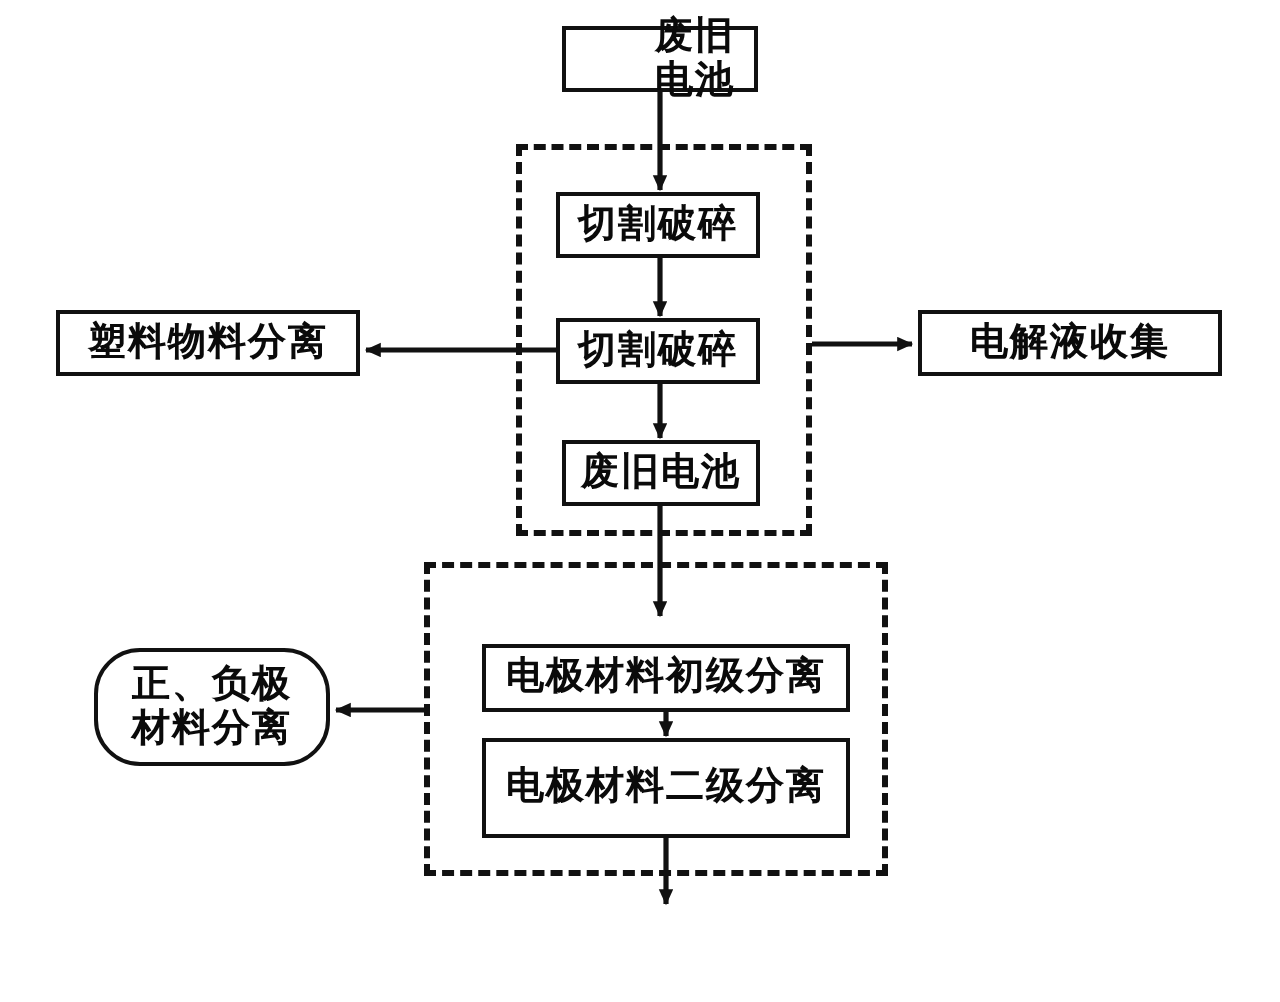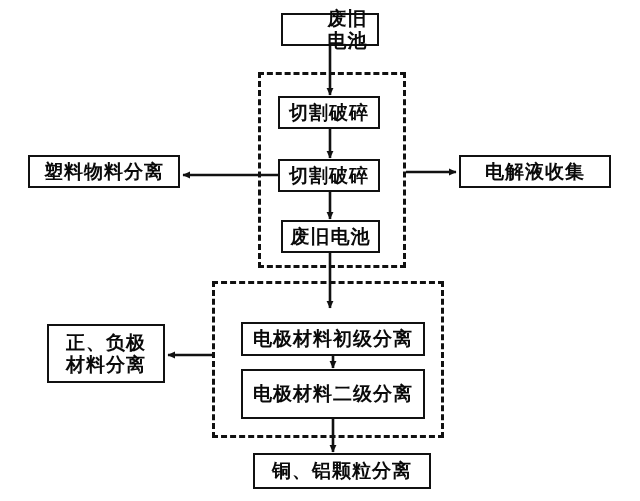--- a/index.html
+++ b/index.html
@@ -26,21 +26,21 @@
     white-space:pre-line;
   }
   .n-start{left:281px;top:13px;width:98px;height:33px;font-size:19px;padding-left:35px;}
   .n-roll{left:278px;top:96px;width:102px;height:33px;font-size:19px;}
   .n-cut{left:278px;top:159px;width:102px;height:33px;font-size:19px;}
   .n-hammer{left:281px;top:220px;width:99px;height:33px;font-size:19px;}
   .n-plastic{left:28px;top:155px;width:152px;height:33px;font-size:19px;}
   .n-electrolyte{left:459px;top:155px;width:152px;height:33px;font-size:19px;}
   .n-prim{left:241px;top:322px;width:184px;height:34px;font-size:19px;}
   .n-sec{left:241px;top:369px;width:184px;height:50px;font-size:19px;}
-  .n-poles{left:47px;top:324px;width:118px;height:59px;font-size:19px;}
+  .n-poles{left:47px;top:324px;width:118px;height:59px;font-size:19px;border-radius:23px;}
   .n-bottom{left:253px;top:453px;width:178px;height:36px;font-size:19px;}
   .dashbox{
     position:absolute;
     box-sizing:border-box;
     border:3px dashed #111;
     background:transparent;
   }
   .d-upper{left:258px;top:72px;width:148px;height:196px;}
   .d-lower{left:212px;top:281px;width:232px;height:157px;}
 </style>
@@ -90,15 +90,14 @@
 
   <div class="node n-plastic">塑料物料分离</div>
 
   <div class="node n-prim">电极材料初级分离</div>
 
   <div class="node n-sec">电极材料二级分离</div>
 
   <div class="node n-poles">正、负极
 材料分离</div>
 
-  <div class="node n-bottom">铜、铝颗粒分离</div>
 
 </div>
 
 </body></html>

